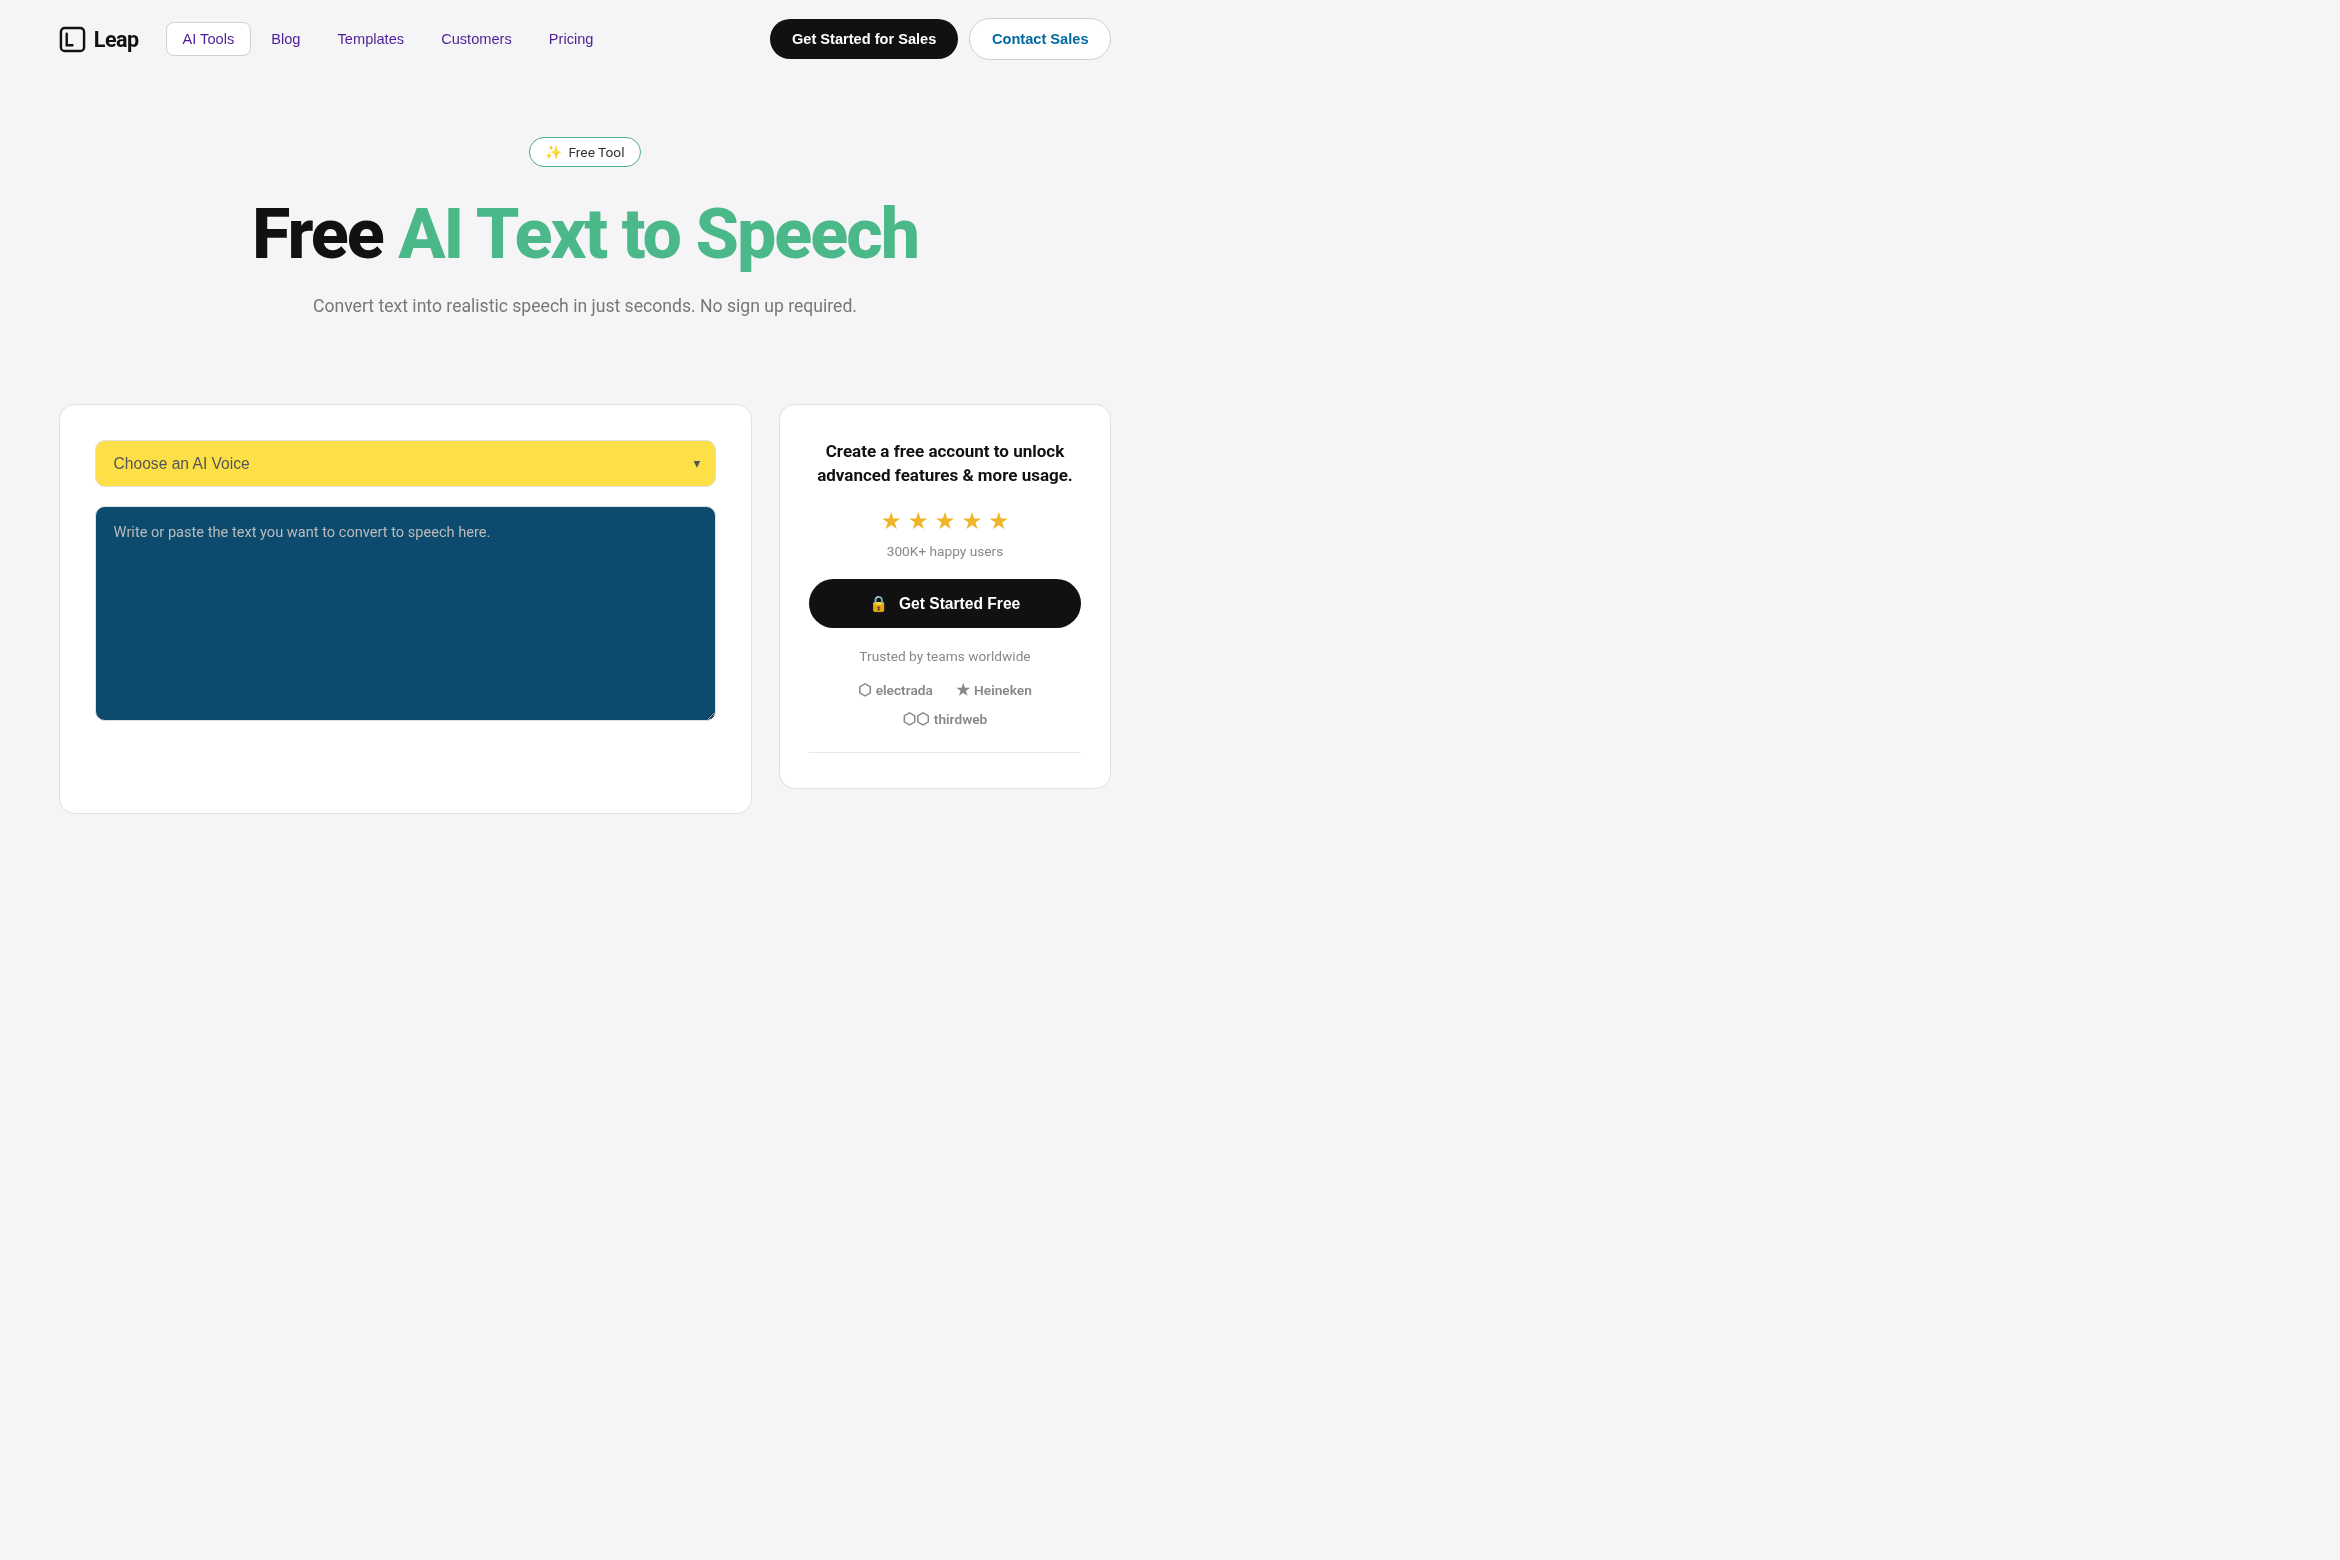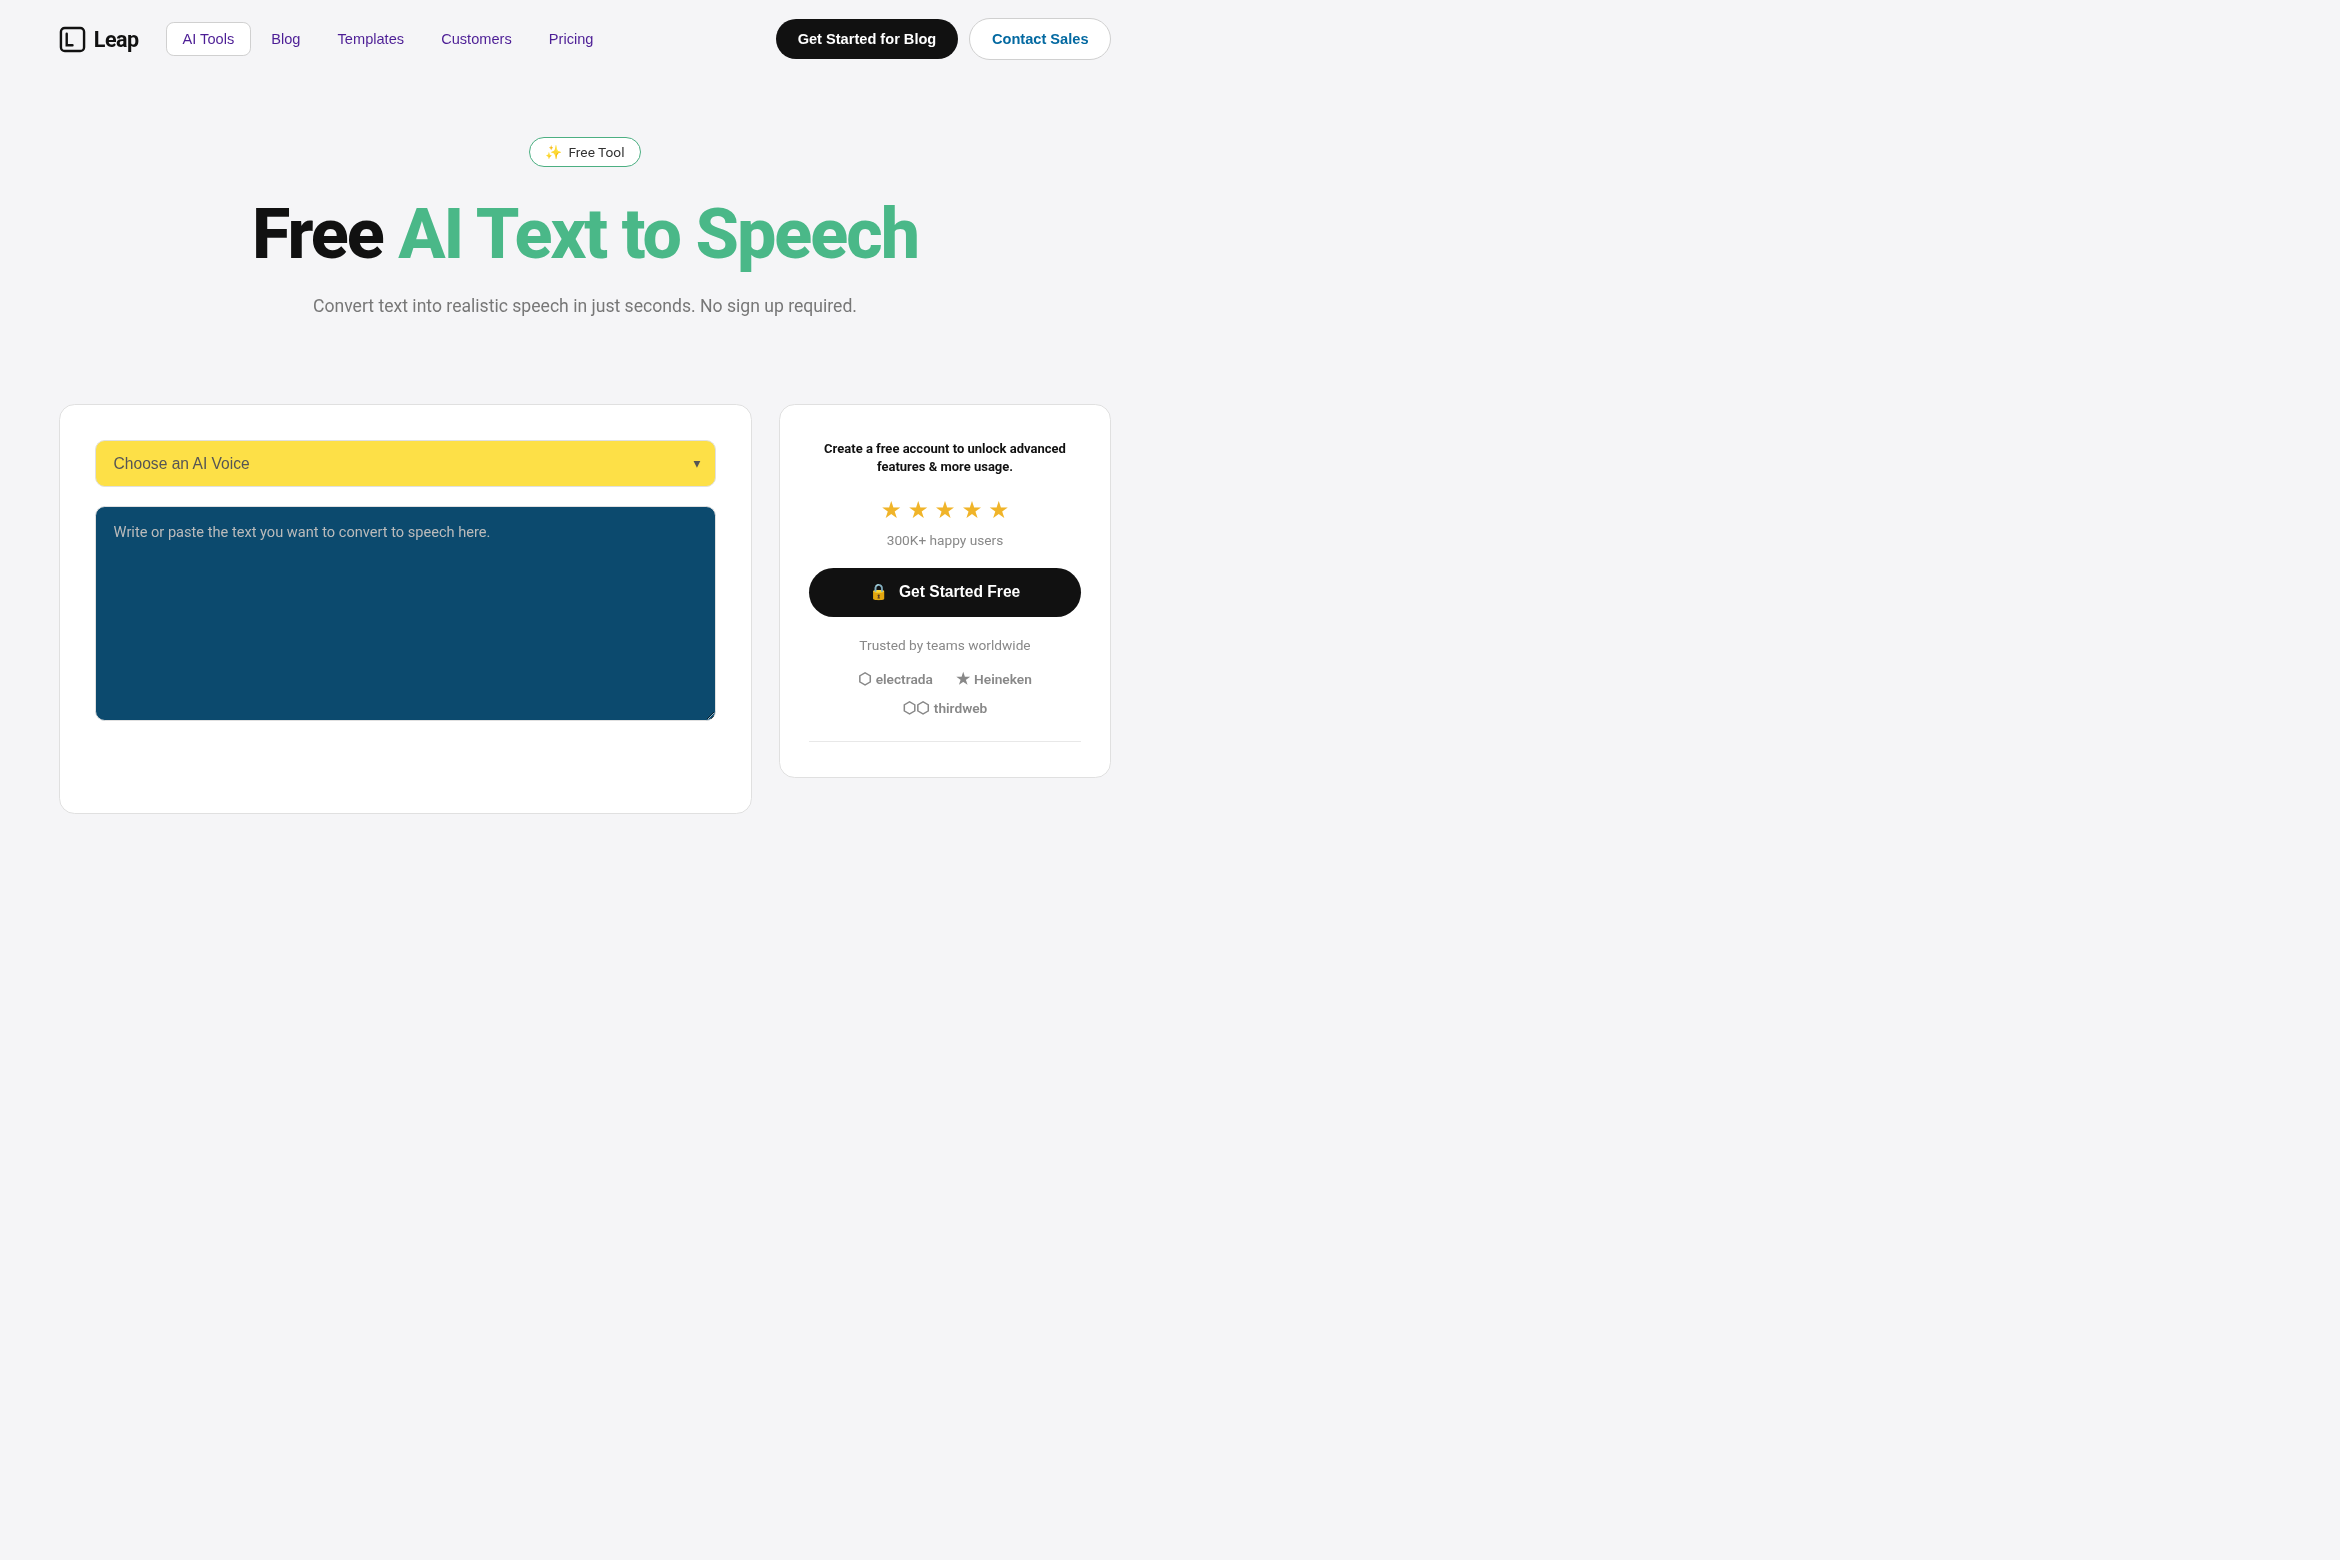--- a/index.html
+++ b/index.html
@@ -205,21 +205,21 @@
     .right-card {
       width: 332px;
       background: white;
       border-radius: 15.6px;
       padding: 35px 29px;
       border: 1px solid #e0e0e0;
       text-align: center;
     }
 
     .right-card-title {
-      font-size: 13px;
+      font-size: 17px;
       font-weight: 700;
       color: #111;
       line-height: 1.4;
       margin-bottom: 19.5px;
     }
 
     .stars {
       display: flex;
       justify-content: center;
       gap: 5.9px;
@@ -323,21 +323,21 @@
     <nav class="navbar-nav">
       <button class="nav-item active">AI Tools</button>
       <button class="nav-item">Blog</button>
       <button class="nav-item">Templates</button>
       <button class="nav-item">Customers</button>
       <button class="nav-item">Pricing</button>
     </nav>
   </div>
 
   <div class="navbar-right">
-    <button class="btn-primary">Get Started for Blog</button>
+    <button class="btn-primary">Get Started for Sales</button>
     <button class="btn-secondary">Contact Sales</button>
   </div>
 </nav>
 
 <section class="hero">
   <div class="free-tool-badge">
     <span>✨</span>
     <span>Free Tool</span>
   </div>
 

